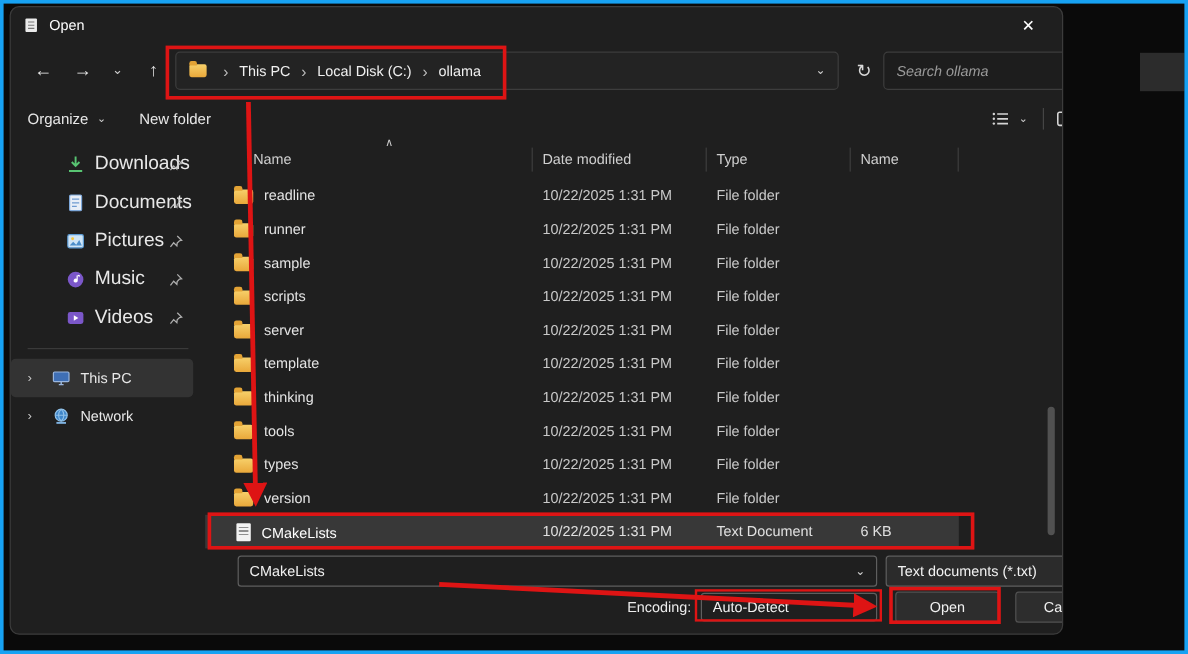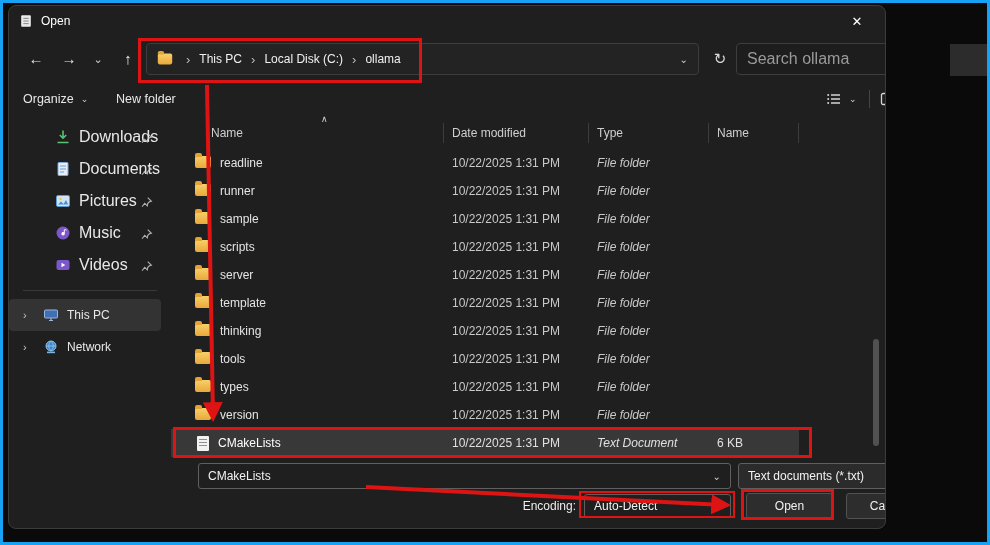--- a/index.html
+++ b/index.html
@@ -26,21 +26,21 @@
                 border:1px solid #3d3d3d; border-radius:4px; display:flex; align-items:center; padding:0 10px; }
   .crumb { font-size:12px; color:#f0f0f0; white-space:nowrap; }
   .crumb-sep { font-size:13px; color:#bdbdbd; padding:0 9px; }
   .flex-sp { flex:1; }
   .addr-chevron { font-size:10px; color:#cfcfcf; padding-left:8px; }
   .refresh { position:absolute; left:696px; top:7px; width:30px; height:32px; background:none; border:none;
              color:#d8d8d8; font-size:15px; }
   .searchbox { position:absolute; left:727px; top:7px; width:202px; height:32px; background:#1d1d1d;
                border:1px solid #3d3d3d; border-radius:4px; display:flex; align-items:center; }
   .searchbox input { flex:1; background:transparent; border:none; outline:none; color:#e8e8e8;
-                     font-size:16px; padding:0 10px; }
+                     font-size:12px; padding:0 10px;font-style:italic; }
   .searchbox input::placeholder { color:#9a9a9a; }
   .search-ic { width:14px; height:14px; margin-right:10px; flex:0 0 auto; }
 
   
   .commandbar { position:absolute; left:0; top:76px; right:0; height:34px; }
   .cmditem { position:absolute; top:0; height:34px; display:flex; align-items:center; gap:7px; background:none;
              border:none; color:#e8e8e8; font-size:12.5px; }
   .cmd-chev { font-size:9px; color:#cfcfcf; }
   .view-ic { position:absolute; top:9px; width:17px; height:16px; background:none; border:none; display:flex; }
   .cmd-div { position:absolute; left:860px; top:8px; width:1px; height:18px; background:#454545; }
@@ -66,23 +66,23 @@
              font-size:12px; color:#cfcfcf; }
   .hc { height:20px; line-height:20px; border-right:1px solid #3d3d3d; }
   .hc.name { width:263px; padding-left:30px; }
   .hc.date { width:145px; padding-left:8px; }
   .hc.type { width:120px; padding-left:8px; }
   .hc.size { width:90px; padding-left:8px; }
   .sort-caret { position:absolute; left:150px; top:-2px; font-size:9px; color:#cfcfcf; }
   .rows { position:absolute; left:0; top:33px; }
   .frow { display:flex; height:28px; align-items:center; padding-left:10px; font-size:12px; color:#e4e4e4; }
   .frow.sel { background:#383838; color:#ffffff; }
-  .c-name { width:263px; display:flex; align-items:flex-start; gap:9px; padding-left:14px; }
+  .c-name { width:263px; display:flex; align-items:flex-end; gap:9px; padding-left:14px; }
   .c-date { width:145px; padding-left:8px; color:#c9c9c9; }
-  .c-type { width:120px; padding-left:8px; color:#c9c9c9;font-style:italic; }
+  .c-type { width:120px; padding-left:8px; color:#c9c9c9; }
   .c-size { width:90px;  padding-left:8px; color:#c9c9c9; }
   .frow.sel .c-date, .frow.sel .c-type, .frow.sel .c-size { color:#e0e0e0; }
   .folder-ic { width:16px; height:12px; background:linear-gradient(#f7d06a,#e9a83a); border-radius:2px; position:relative; flex:0 0 auto; }
   .folder-ic::before { content:""; position:absolute; top:-3px; left:0; width:7px; height:4px; background:#e3a335;
                        border-radius:2px 2px 0 0; }
   .folder-ic.small { transform:scale(.9); margin-right:4px; }
   .doc-ic { width:12px; height:15px; background:#f2f2f2; border-radius:1px; position:relative; flex:0 0 auto; margin-left:2px; }
   .doc-ic::after { content:""; position:absolute; left:2px; right:2px; top:3px; height:9px;
                    background:repeating-linear-gradient(to bottom,#8f8f8f 0 1px,transparent 1px 3px); }
   .scroll-thumb { position:absolute; right:6px; top:223px; width:6px; height:107px; background:#515151; border-radius:3px; }

